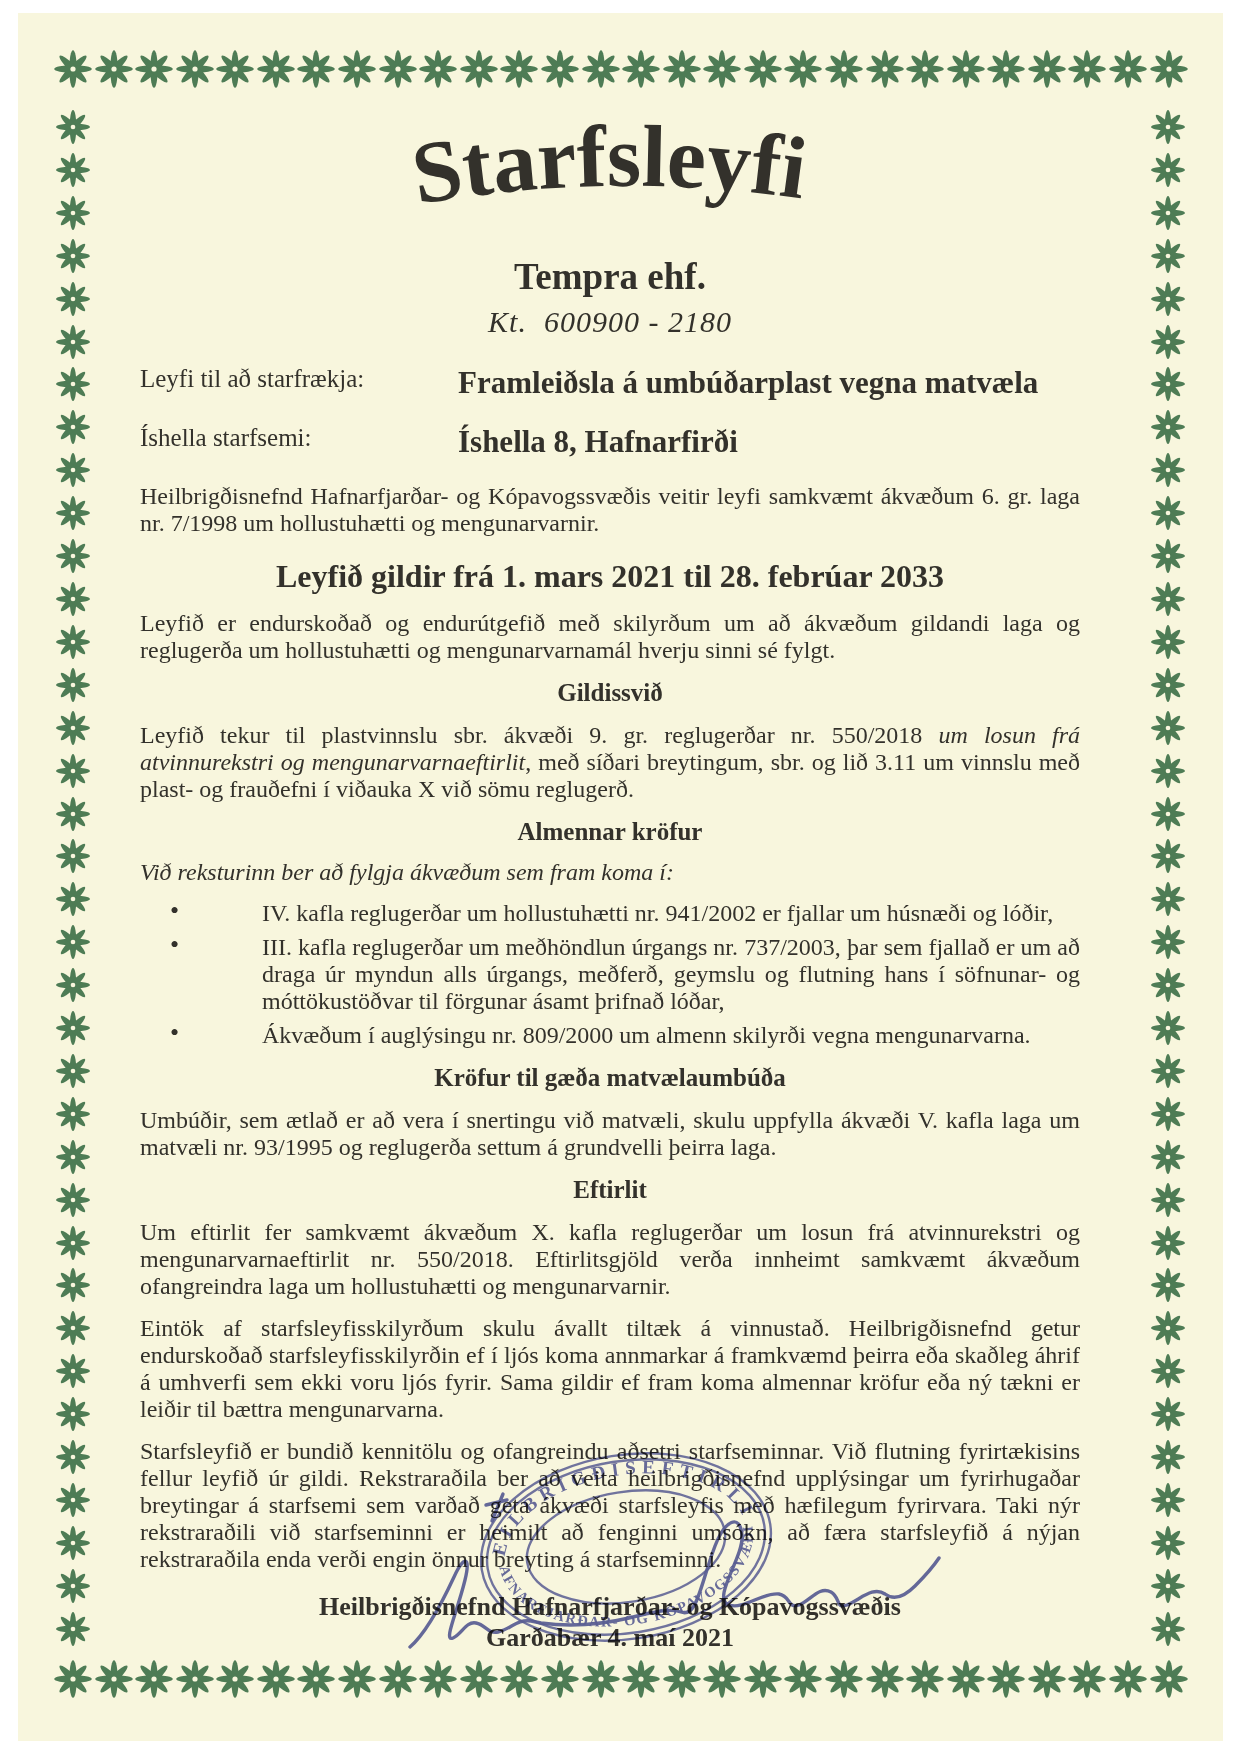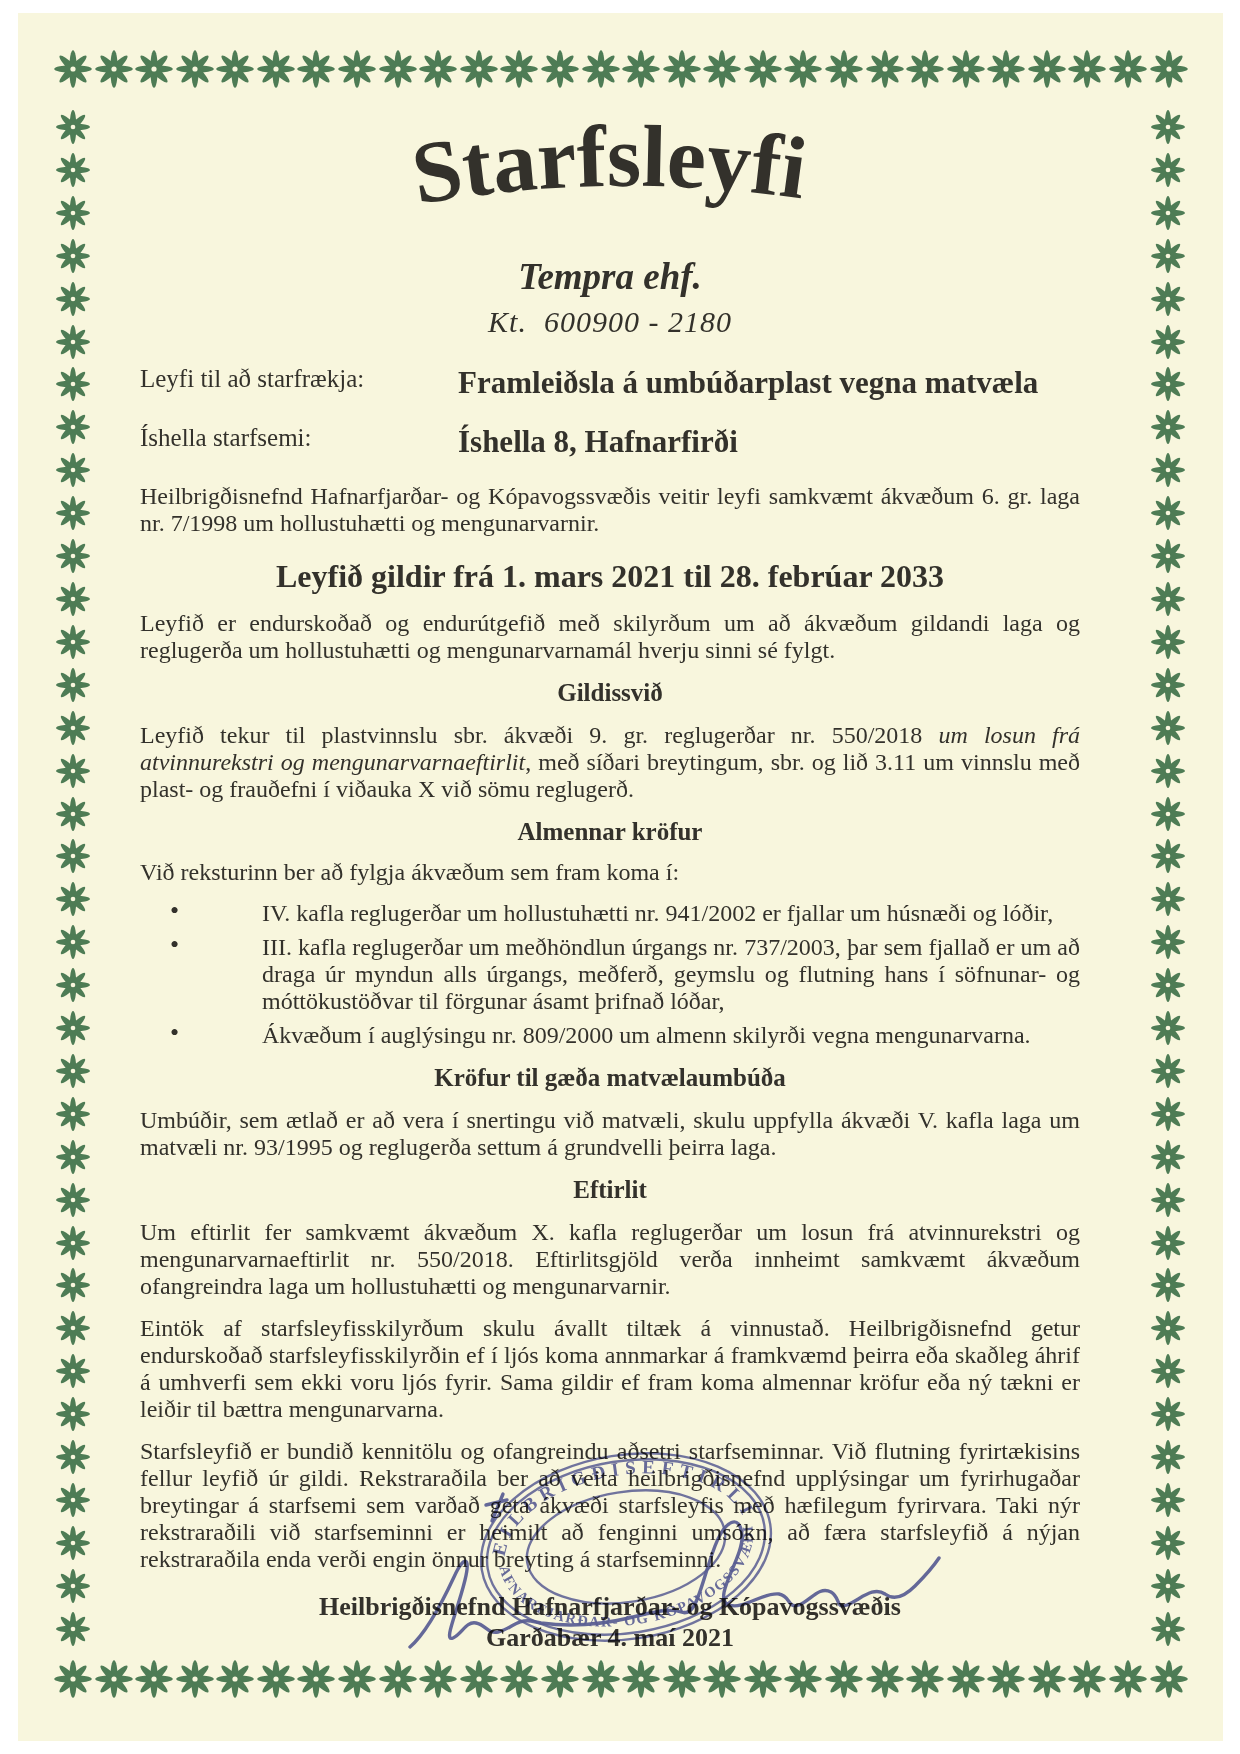--- a/index.html
+++ b/index.html
@@ -22,30 +22,30 @@
   .b-bottom{top:1646px;}
   .b-col{position:absolute;top:96px;width:36px;height:1538px;display:flex;flex-direction:column;justify-content:space-between;}
   .b-left{left:37px;}
   .b-right{left:1132px;}
   .b-row .star{width:40px;height:40px;}
   .b-col .star{width:36px;height:36px;}
   
   .content{position:absolute;left:122px;top:86px;width:940px;}
   .title-svg{display:block;margin:0 auto;width:600px;height:146px;}
   .title-svg text{font-family:"Liberation Serif","DejaVu Serif",serif;font-weight:bold;font-size:88px;fill:var(--ink);}
-  .company{font-size:37px;font-weight:bold;text-align:center;margin-top:10px;font-style:italic;}
+  .company{font-size:37px;font-weight:bold;text-align:center;margin-top:10px;}
   .reg{font-size:30px;text-align:center;margin-top:7px;letter-spacing:1px;font-style:italic;}
   .fields{margin-top:26px;}
   .field-row{display:flex;align-items:flex-start;margin-bottom:23px;font-size:25px;}
   .field-label{width:318px;flex:none;}
   .field-value{font-weight:bold;font-size:31px;}
   .para{font-size:24px;line-height:27px;text-align:justify;margin:15px 0 0 0;}
   .validity{font-size:32px;font-weight:bold;text-align:center;margin-top:21px;}
   .sec-h{font-size:25px;font-weight:bold;text-align:center;margin:15px 0 0 0;}
-  .lead{font-size:24px;line-height:27px;margin:13px 0 0 0;}
+  .lead{font-size:24px;line-height:27px;margin:13px 0 0 0;font-style:italic;}
   ul.reqs{list-style:none;margin:14px 0 0 0;padding:0;}
   ul.reqs li{position:relative;padding-left:122px;font-size:24px;line-height:27px;text-align:justify;margin-bottom:7px;}
   ul.reqs li .blt{position:absolute;left:30px;top:-3px;font-size:26px;}
   .em{font-style:italic;}
   .issuer{font-size:26px;font-weight:bold;text-align:center;line-height:31px;margin-top:18px;}
   
   .stamp-svg{position:absolute;left:356px;top:1412px;width:640px;height:290px;mix-blend-mode:multiply;}
   .stamp-svg .ring{fill:none;stroke:var(--stamp);stroke-width:2.4;opacity:.85;}
   .stamp-svg .stamp-txt{fill:var(--stamp);opacity:.9;font-family:"Liberation Serif","DejaVu Serif",serif;font-weight:bold;}
   .stamp-top{font-size:19px;letter-spacing:6px;}

